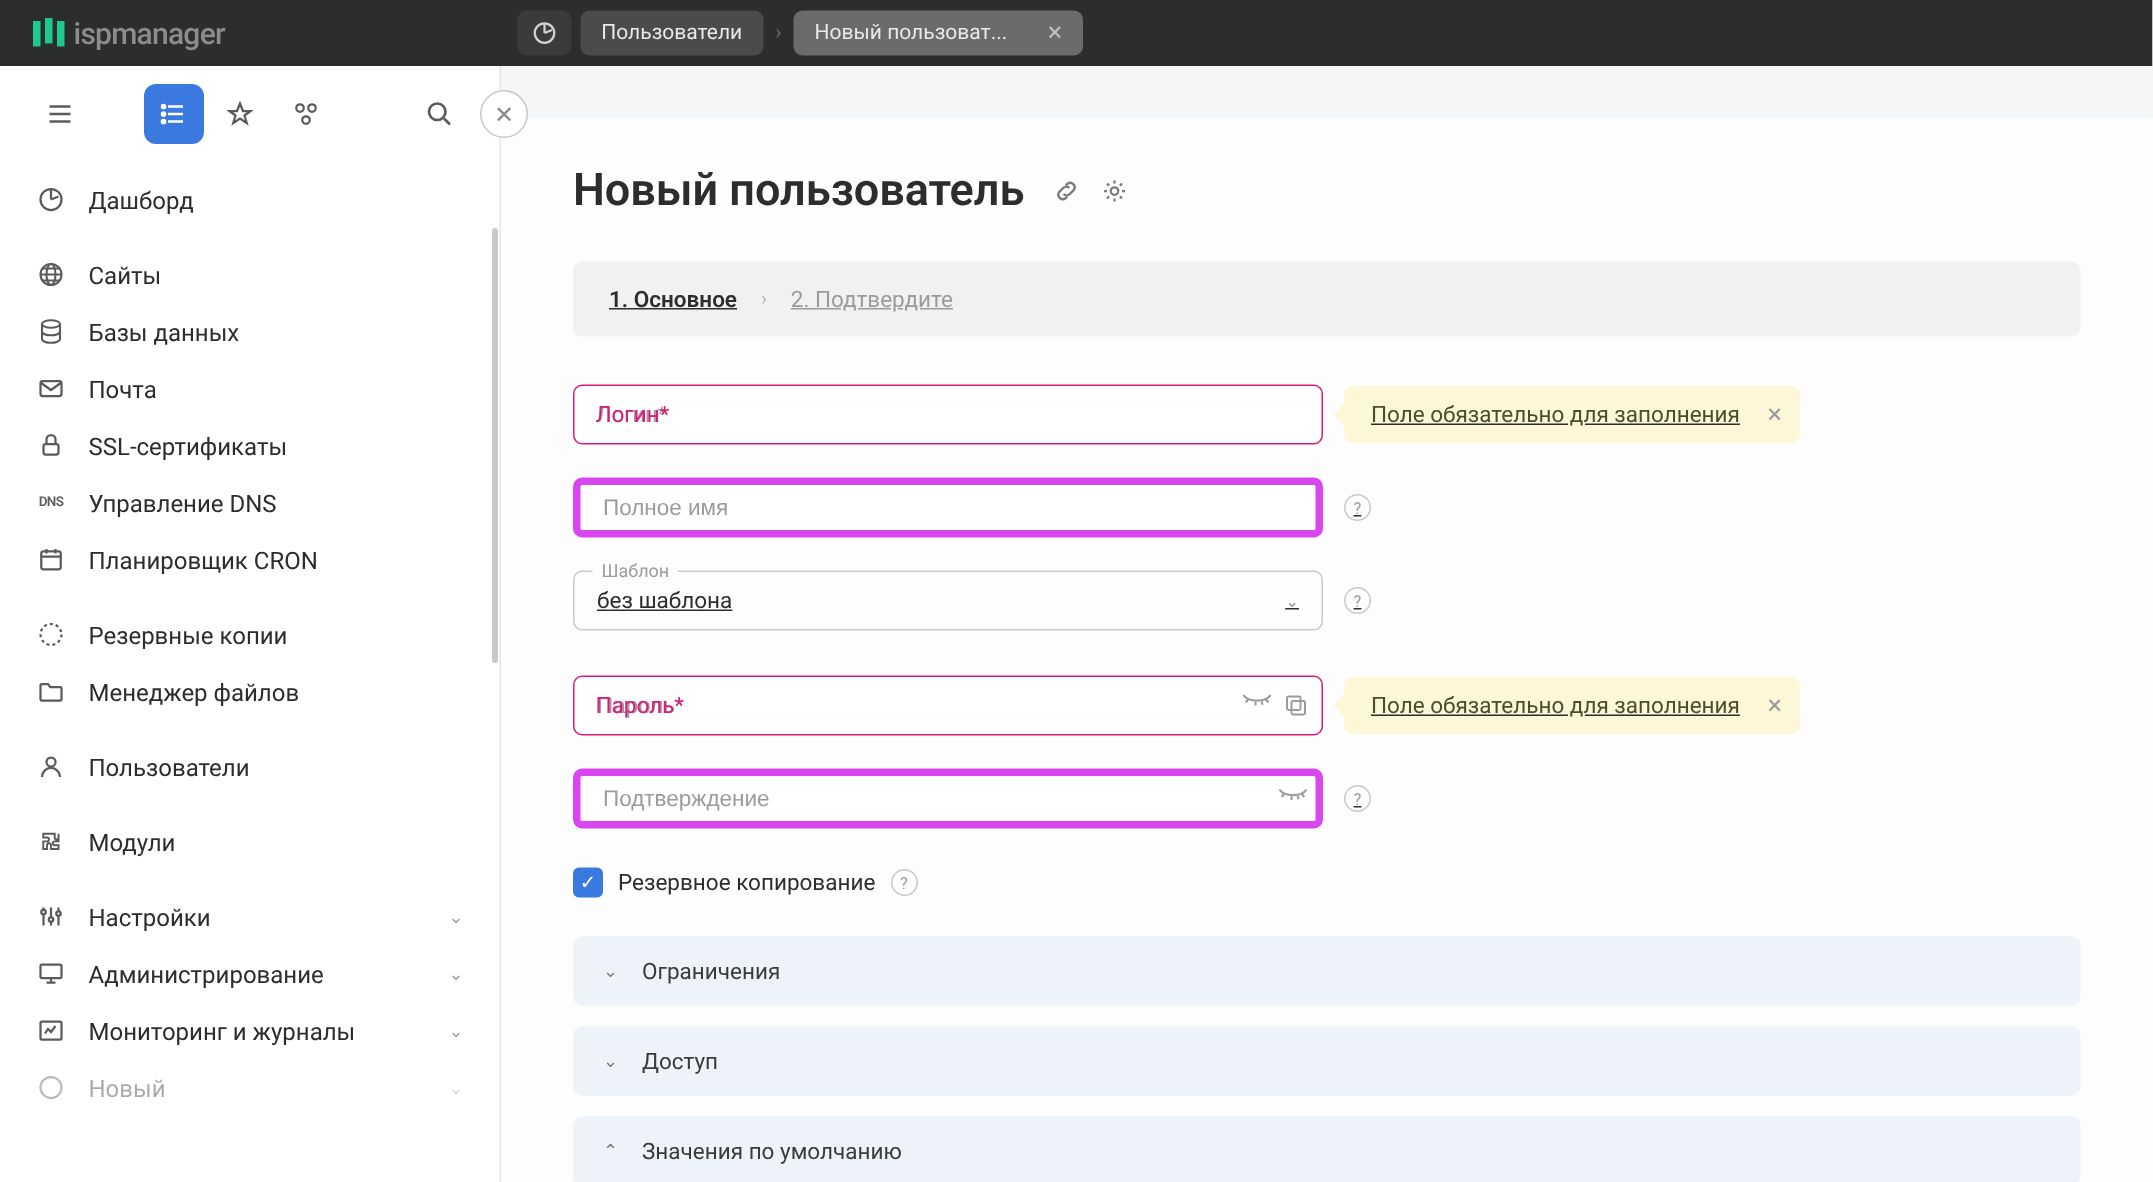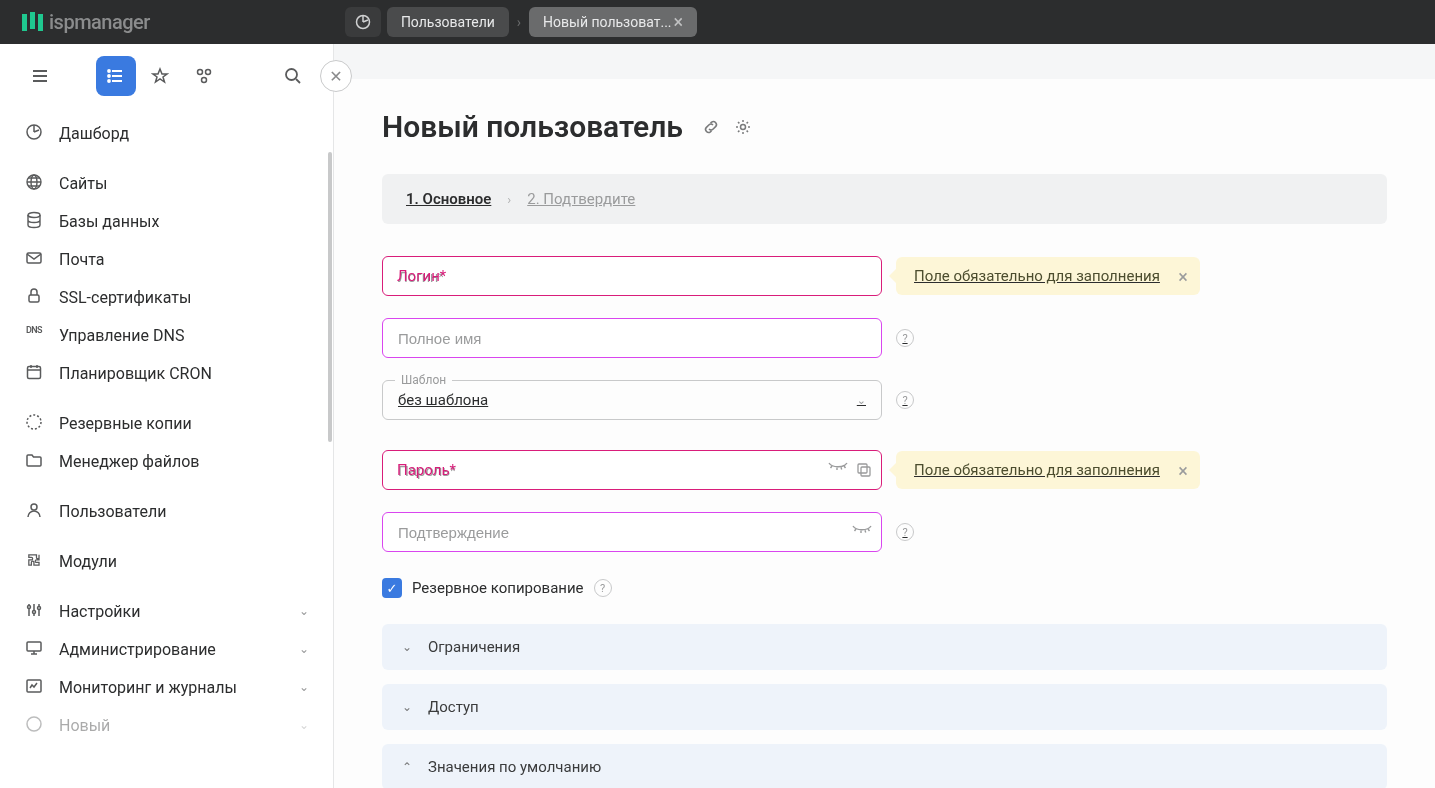--- a/index.html
+++ b/index.html
@@ -10,57 +10,57 @@
 .logo { display: flex; align-items: center; color: #8b8c8d; font-size: 20px; font-weight: 500; letter-spacing: -0.5px; }
 .logo-bars { display: inline-flex; gap: 3px; margin-right: 6px; align-items: flex-end; }
 .logo-bar { width: 5px; background: #1fc88f; }
 .logo-bars .lb1 { height: 17px; }
 .logo-bars .lb2 { height: 17px; transform: translateY(-2px); }
 .logo-bars .lb3 { height: 17px; }
 .tabs { display: flex; align-items: center; margin-left: 195px; gap: 0; }
 .tab-icon { width: 36px; height: 30px; background: #3a3b3c; border-radius: 6px; display: flex; align-items: center; justify-content: center; margin-right: 6px; color: #d0d1d2; }
 .tab { height: 30px; padding: 0 14px; border-radius: 6px; background: #4a4b4c; color: #e8e9ea; display: flex; align-items: center; font-size: 14px; }
 .tab-sep { color: #6a6b6c; margin: 0 8px; font-size: 14px; }
-.tab.active { background: #6a6b6c; color: #e8e9ea; display: flex; gap: 2px; }
+.tab.active { background: #6a6b6c; color: #e8e9ea; display: flex; gap: 27px; }
 .tab-close { color: #c0c1c2; font-size: 18px; line-height: 1; cursor: pointer; }
 
 
 .main { display: flex; height: calc(788px - 44px); }
 .sidebar { width: 334px; background: #fff; border-right: 1px solid #e5e6e7; position: relative; display: flex; flex-direction: column; }
 .sidebar-scroll-track { position: absolute; right: 0; top: 0; bottom: 0; width: 6px; }
 .sidebar-scroll-thumb { position: absolute; right: 1px; top: 108px; width: 4px; height: 290px; background: #c8c9ca; border-radius: 2px; }
 
 .sidebar-top { height: 64px; display: flex; align-items: center; padding: 0 20px; gap: 4px; }
 .st-btn { width: 40px; height: 40px; display: flex; align-items: center; justify-content: center; border-radius: 8px; color: #5a5b5c; cursor: pointer; }
 .st-btn.active { background: #3a7ae0; color: #fff; }
 
 .nav { padding: 6px 8px 20px 8px; overflow: hidden; flex: 1; }
 .nav-item { height: 38px; display: flex; align-items: center; padding: 0 16px; border-radius: 8px; color: #2c2d2e; font-size: 16px; cursor: pointer; gap: 15px; }
-.nav-icon { width: 20px; height: 20px; display: flex; align-items: flex-start; justify-content: center; color: #5a5b5c; flex-shrink: 0; }
+.nav-icon { width: 20px; height: 20px; display: flex; align-items: center; justify-content: center; color: #5a5b5c; flex-shrink: 0; }
 .nav-label { flex: 1; white-space: nowrap; overflow: hidden; text-overflow: ellipsis; }
 .nav-chevron { color: #9a9b9c; font-size: 12px; }
 .nav-gap { height: 12px; }
 
 .panel-close { position: absolute; top: 60px; left: 320px; width: 32px; height: 32px; border: 1px solid #c8c9ca; border-radius: 50%; background: #fff; display: flex; align-items: center; justify-content: center; color: #8a8b8c; cursor: pointer; z-index: 10; font-size: 16px; }
 
 
 .content { flex: 1; padding: 30px 48px 20px 48px; overflow-y: auto; background: #fdfdfd; margin-top: 35px; }
 .page-header { display: flex; align-items: center; gap: 18px; margin-bottom: 30px; }
 .page-title { font-size: 30px; font-weight: 600; color: #2c2d2e; }
 .page-actions { display: flex; gap: 12px; color: #7a7b7c; }
 .pa-btn { width: 20px; height: 20px; cursor: pointer; display: flex; align-items: center; justify-content: center; }
 
 .steps { background: #f0f1f2; border-radius: 6px; padding: 16px 24px; display: flex; align-items: center; gap: 16px; margin-bottom: 32px; }
 .step { font-size: 15px; color: #9a9b9c; text-decoration: underline; }
 .step.active { color: #2c2d2e; font-weight: 600; }
 .step-sep { color: #b0b1b2; font-size: 13px; }
 
 .form-row { display: flex; align-items: center; gap: 14px; margin-bottom: 22px; text-decoration: underline; }
 .input-wrap { position: relative; width: 500px; }
-.text-input { width: 100%; height: 40px; border: 1px solid #d946ef; border-radius: 6px; padding: 0 15px; font-size: 15px; color: #2c2d2e; outline: none; }
+.text-input { width: 100%; height: 40px; border: 5px solid #d946ef; border-radius: 6px; padding: 0 15px; font-size: 15px; color: #2c2d2e; outline: none; }
 .text-input::placeholder { color: #9a9b9c; }
 .text-input.error { border-color: #d91d7a; border-width: 1.5px; }
 .float-label { position: absolute; top: -8px; left: 12px; background: #fdfdfd; padding: 0 6px; font-size: 12px; color: #9a9b9c; }
 .input-icons { position: absolute; right: 10px; top: 50%; transform: translateY(-50%); display: flex; gap: 8px; color: #9a9b9c; }
 .help-icon { width: 18px; height: 18px; border: 1px solid #c8c9ca; border-radius: 50%; display: flex; align-items: center; justify-content: center; font-size: 11px; color: #9a9b9c; cursor: pointer; }
 
 .select { width: 500px; height: 40px; border: 1px solid #c8c9ca; border-radius: 6px; padding: 0 15px; font-size: 15px; display: flex; align-items: center; justify-content: space-between; position: relative; }
 .select-chevron { color: #9a9b9c; font-size: 11px; }
 
 .error-tip { position: relative; background: #fdf6d7; border-radius: 6px; padding: 10px 40px 10px 18px; font-size: 15px; color: #4c4d2e; display: flex; align-items: center; }

